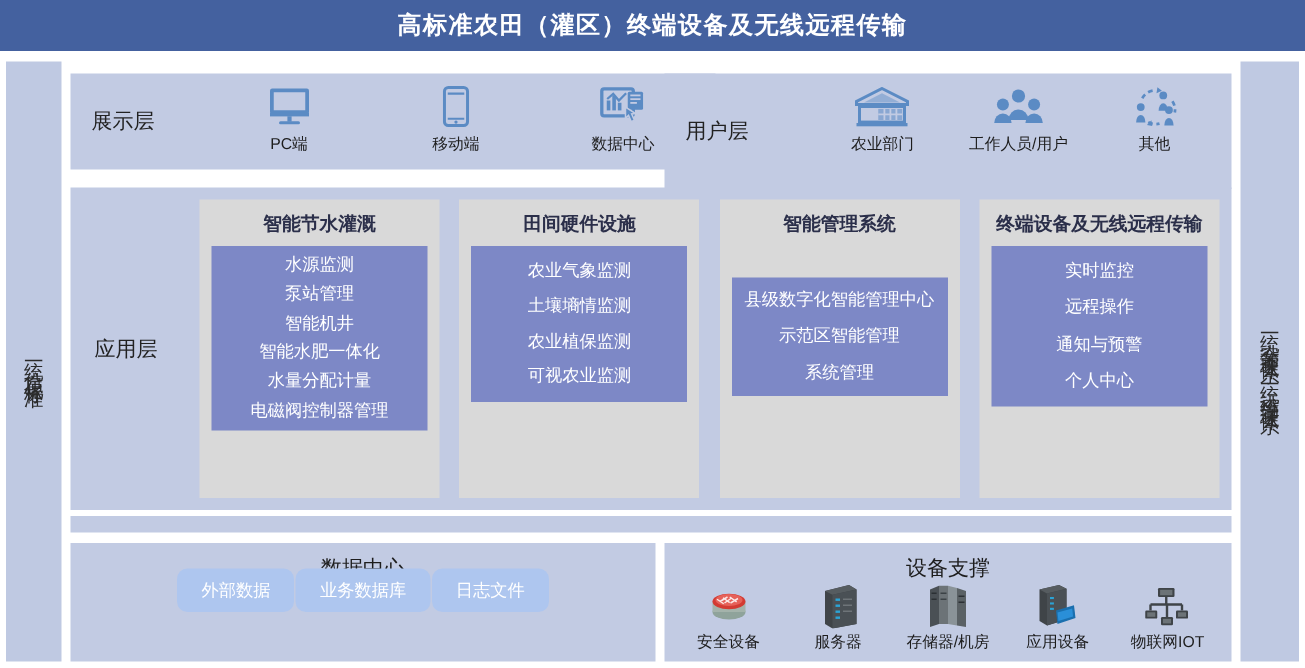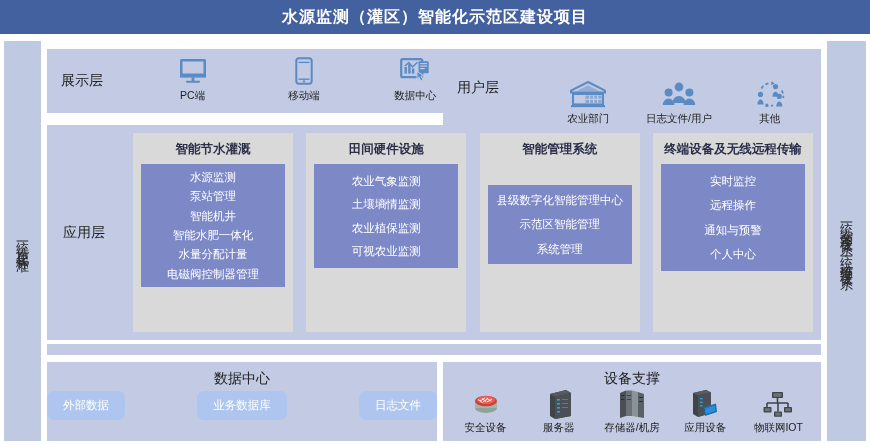--- a/index.html
+++ b/index.html
@@ -44,21 +44,21 @@
   .user-layer{left:443px;top:49px;width:378px;height:77px;}
   .rowlabel{
     position:absolute;left:14px;top:50%;transform:translateY(-50%);
     font-size:14px;color:#222;white-space:nowrap;
   }
   .iconrow{
     position:absolute;left:90px;right:6px;top:0;bottom:0;
     display:flex;align-items:flex-start;justify-content:space-around;
     padding-top:6px;box-sizing:border-box;
   }
-  .user-layer .iconrow{left:100px;align-items:flex-end;}
+  .user-layer .iconrow{left:100px;}
   .iconcell{
     display:flex;flex-direction:column;align-items:center;justify-content:flex-start;
     width:90px;
   }
   .iconcell .glyph{height:32px;display:flex;align-items:center;justify-content:center;}
   .iconcell .cap{
     margin-top:2px;font-size:10.5px;color:#1d1d1d;white-space:nowrap;
   }
 
   
@@ -93,42 +93,42 @@
 
   
   .strip{left:47px;top:344px;width:774px;height:11px;}
   .data-center{left:47px;top:362px;width:390px;height:79px;}
   .device-support{left:443px;top:362px;width:378px;height:79px;}
   .sectitle{
     position:absolute;left:0;right:0;top:8px;text-align:center;
     font-size:14px;color:#1d1d1d;
   }
   .pills{
-    position:absolute;left:0;right:0;top:29px;
-    display:flex;justify-content:space-between;gap:24px;
+    position:absolute;left:0;right:0;top:17px;
+    display:flex;justify-content:center;gap:1px;
   }
   .pill{
     background:#aec6ef;border-radius:7px;
     padding:7px 16px;font-size:11.5px;color:#ffffff;white-space:nowrap;
   }
   .devrow{
     position:absolute;left:6px;right:6px;top:26px;
     display:flex;justify-content:space-around;align-items:flex-start;
   }
   .devcell{display:flex;flex-direction:column;align-items:center;width:74px;}
   .devcell .glyph{height:31px;display:flex;align-items:flex-end;justify-content:center;}
   .devcell .cap{margin-top:2px;font-size:10.5px;color:#1d1d1d;white-space:nowrap;}
 </style>
 </head>
 <body>
 
 <div class="page">
 
   <div class="titlebar">
-    <div class="t">水源监测（灌区）智能化示范区建设项目</div>
+    <div class="t">高标准农田（灌区）终端设备及无线远程传输</div>
   </div>
 
   <div class="rail rail-left">
     <div class="vtext">统一信息化标准</div>
   </div>
 
   <div class="rail rail-right">
     <div class="vtext">统一安全管理体系</div>
     <div class="vtext">统一运维管理体系</div>
   </div>
@@ -208,21 +208,21 @@
         <div class="glyph">
           <svg width="34" height="26" viewBox="0 0 34 26">
             <circle cx="17" cy="6" r="4.4" fill="#5b8bc4"></circle>
             <path d="M10.4 22 a6.6 7 0 0 1 13.2 0 z" fill="#5b8bc4"></path>
             <circle cx="6.6" cy="11.6" r="4" fill="#5b8bc4"></circle>
             <path d="M0.8 24 a5.8 6.4 0 0 1 11.6 0 z" fill="#5b8bc4"></path>
             <circle cx="27.4" cy="11.6" r="4" fill="#5b8bc4"></circle>
             <path d="M21.6 24 a5.8 6.4 0 0 1 11.6 0 z" fill="#5b8bc4"></path>
           </svg>
         </div>
-        <div class="cap">日志文件/用户</div>
+        <div class="cap">工作人员/用户</div>
       </div>
 
       <div class="iconcell">
         <div class="glyph">
           <svg width="32" height="28" viewBox="0 0 32 28">
             <circle cx="21.5" cy="6.6" r="2.6" fill="#5b8bc4"></circle>
             <path d="M18.4 16.8 a3.1 5 0 0 1 6.2 0 z" fill="#5b8bc4"></path>
             <circle cx="6.5" cy="14.4" r="2.6" fill="#5b8bc4"></circle>
             <path d="M3.4 24.6 a3.1 5 0 0 1 6.2 0 z" fill="#5b8bc4"></path>
             <circle cx="25.3" cy="16.4" r="2.6" fill="#5b8bc4"></circle>

